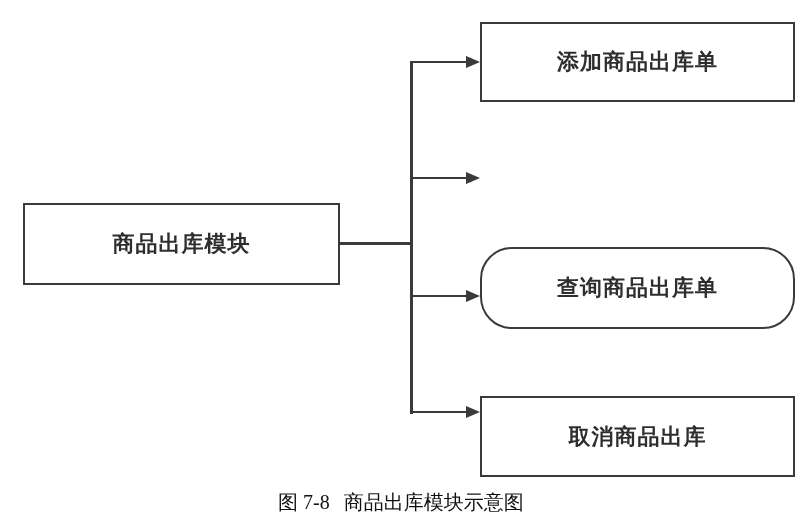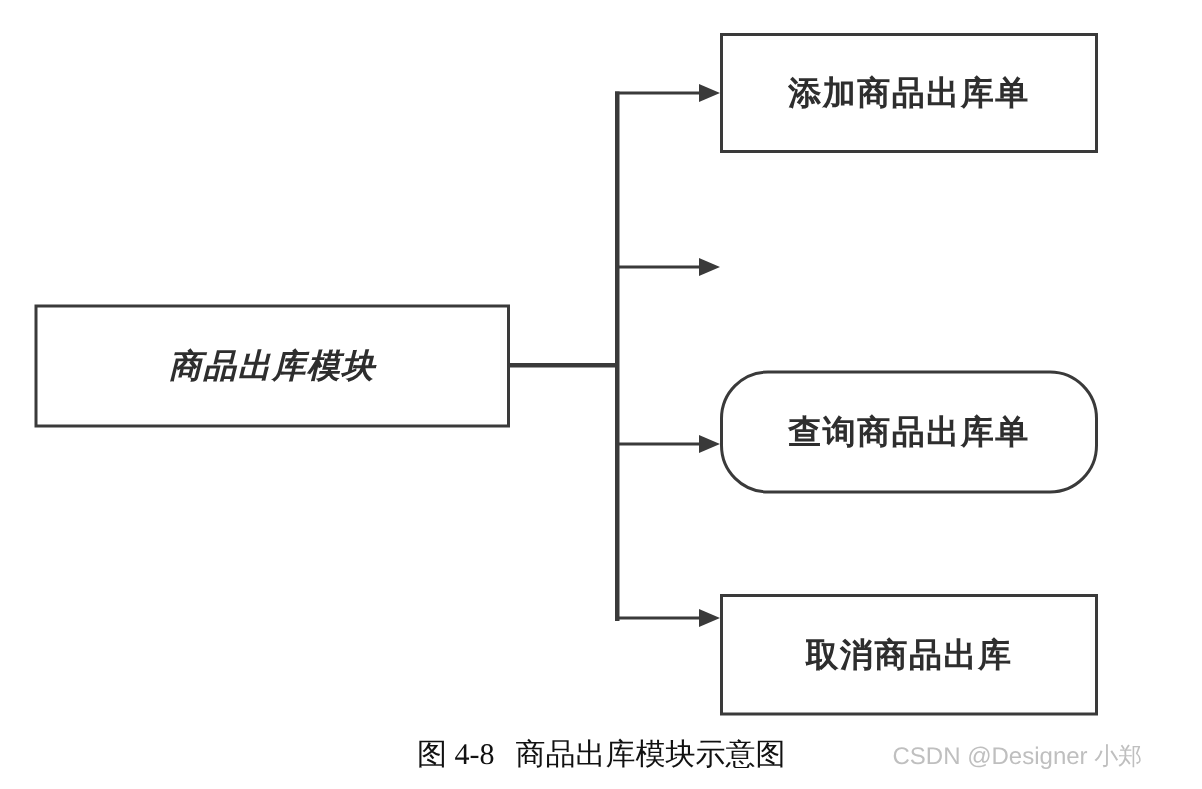--- a/index.html
+++ b/index.html
@@ -20,22 +20,22 @@
     align-items: center;
     justify-content: center;
   }
   .node-label {
     font-size: 22px;
     font-weight: 700;
     color: #2e2e2e;
     letter-spacing: 1px;
     white-space: nowrap;
   }
-  .root-node   { left: 23px;  top: 203px; width: 317px; height: 82px; font-style: italic; }
-  .child-node  { left: 480px; width: 252px; }
+  .root-node   { left: 23px;  top: 203px; width: 317px; height: 82px; }
+  .child-node  { left: 480px; width: 315px; }
   .child-1 { top: 22px;  height: 80px; }
   .child-2 { top: 137px; height: 82px; }
   .child-3 { top: 247px; height: 82px; border-radius: 32px; }
   .child-4 { top: 396px; height: 81px; }
 
   .line { position: absolute; background: #3a3a3a; }
   .main-line { left: 340px; top: 242px; width: 72px; height: 3px; }
   .trunk     { left: 410px; top: 61px;  width: 3px;  height: 353px; }
   .branch    { left: 410px; height: 2px; width: 58px; }
   .branch-1 { top: 61px; }
@@ -101,18 +101,17 @@
   <div class="line branch branch-2"></div>
   <div class="line branch branch-3"></div>
   <div class="line branch branch-4"></div>
 
   <div class="arrowhead arrow-1"></div>
   <div class="arrowhead arrow-2"></div>
   <div class="arrowhead arrow-3"></div>
   <div class="arrowhead arrow-4"></div>
 
   <div class="caption">
-    <span class="fig-num">图 4-8</span><span>商品出库模块示意图</span>
+    <span class="fig-num">图 7-8</span><span>商品出库模块示意图</span>
   </div>
 
-  <div class="watermark">CSDN @Designer 小郑</div>
 
 </div>
 
 </body></html>

